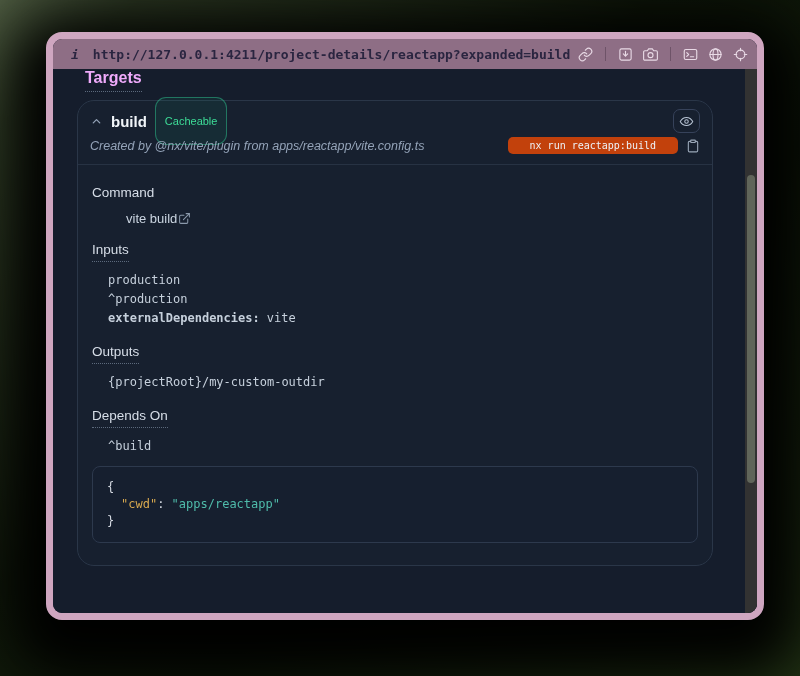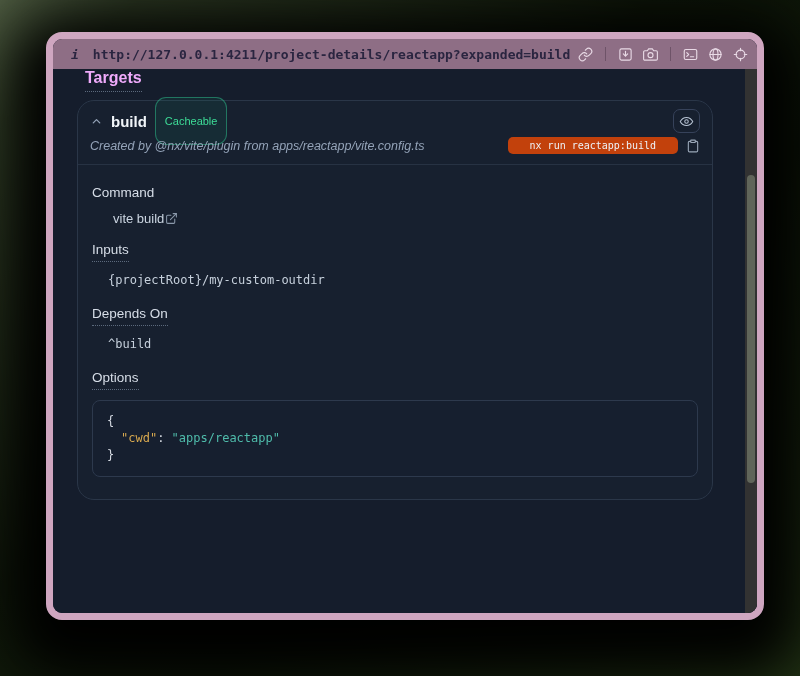--- a/index.html
+++ b/index.html
@@ -73,21 +73,21 @@
     color:#eef2f7; background:#c2410c; border-radius:5px; padding:3px 22px; white-space:nowrap;
   }
   .copy-btn { color:#9aa7b8; display:flex; align-items:center; cursor:pointer; background:none; border:none; }
   .card-divider { border-top:1px solid #273243; }
   .card-body { padding:4px 14px 22px 14px; }
   .sec-heading {
     display:inline-block; font-size:13.5px; font-weight:500; color:#d7dee8; margin-top:16px;
   }
   .dotted { border-bottom:1px dotted #5c6a7d; padding-bottom:4px; }
   .cmd-row {
-    display:flex; align-items:center; gap:1px; margin:10px 0 0 21px;
+    display:flex; align-items:center; gap:1px; margin:10px 0 0 34px;
     font-size:13px; color:#cbd5e1;
   }
   .ext-link { color:#8b99ab; display:flex; align-items:center; cursor:pointer; }
   .mono-list { margin:9px 0 0 16px; font-family:"DejaVu Sans Mono", monospace; font-size:12px; line-height:19px; color:#c6d0dc; }
   .mono-list .key { font-weight:bold; }
   .mono-list .val { margin-left:7px; }
   .json-box {
     margin-top:10px; border:1px solid #2d394d; border-radius:8px; padding:12px 14px;
     font-family:"DejaVu Sans Mono", monospace; font-size:12px; line-height:17px; background:#161f2f;
   }
@@ -207,31 +207,36 @@
           <span class="ext-link">
             <svg width="13" height="13" viewBox="0 0 24 24" fill="none" stroke="currentColor" stroke-width="1.9" stroke-linecap="round" stroke-linejoin="round">
                 <path d="M18 13v6a2 2 0 0 1-2 2H5a2 2 0 0 1-2-2V8a2 2 0 0 1 2-2h6"></path>
                 <path d="M15 3h6v6"></path>
                 <path d="M10 14 21 3"></path>
               </svg>
           </span>
         </div>
 
         <div><h3 class="sec-heading dotted">Inputs</h3></div>
-
+        <div class="mono-list">
+          <div>production</div>
+          <div>^production</div>
+          <div><span class="key">externalDependencies:</span><span class="val">vite</span></div>
+        </div>
+
+        <div><h3 class="sec-heading dotted">Outputs</h3></div>
         <div class="mono-list">
           <div>{projectRoot}/my-custom-outdir</div>
         </div>
 
         <div><h3 class="sec-heading dotted">Depends On</h3></div>
         <div class="mono-list">
           <div>^build</div>
         </div>
 
-        <div><h3 class="sec-heading dotted">Options</h3></div>
         <div class="json-box">
           <div><span class="p">{</span></div>
           <div class="indent"><span class="jkey">"cwd"</span><span class="p">: </span><span class="jval">"apps/reactapp"</span></div>
           <div><span class="p">}</span></div>
         </div>
       </div>
     </section>
 
     
     

